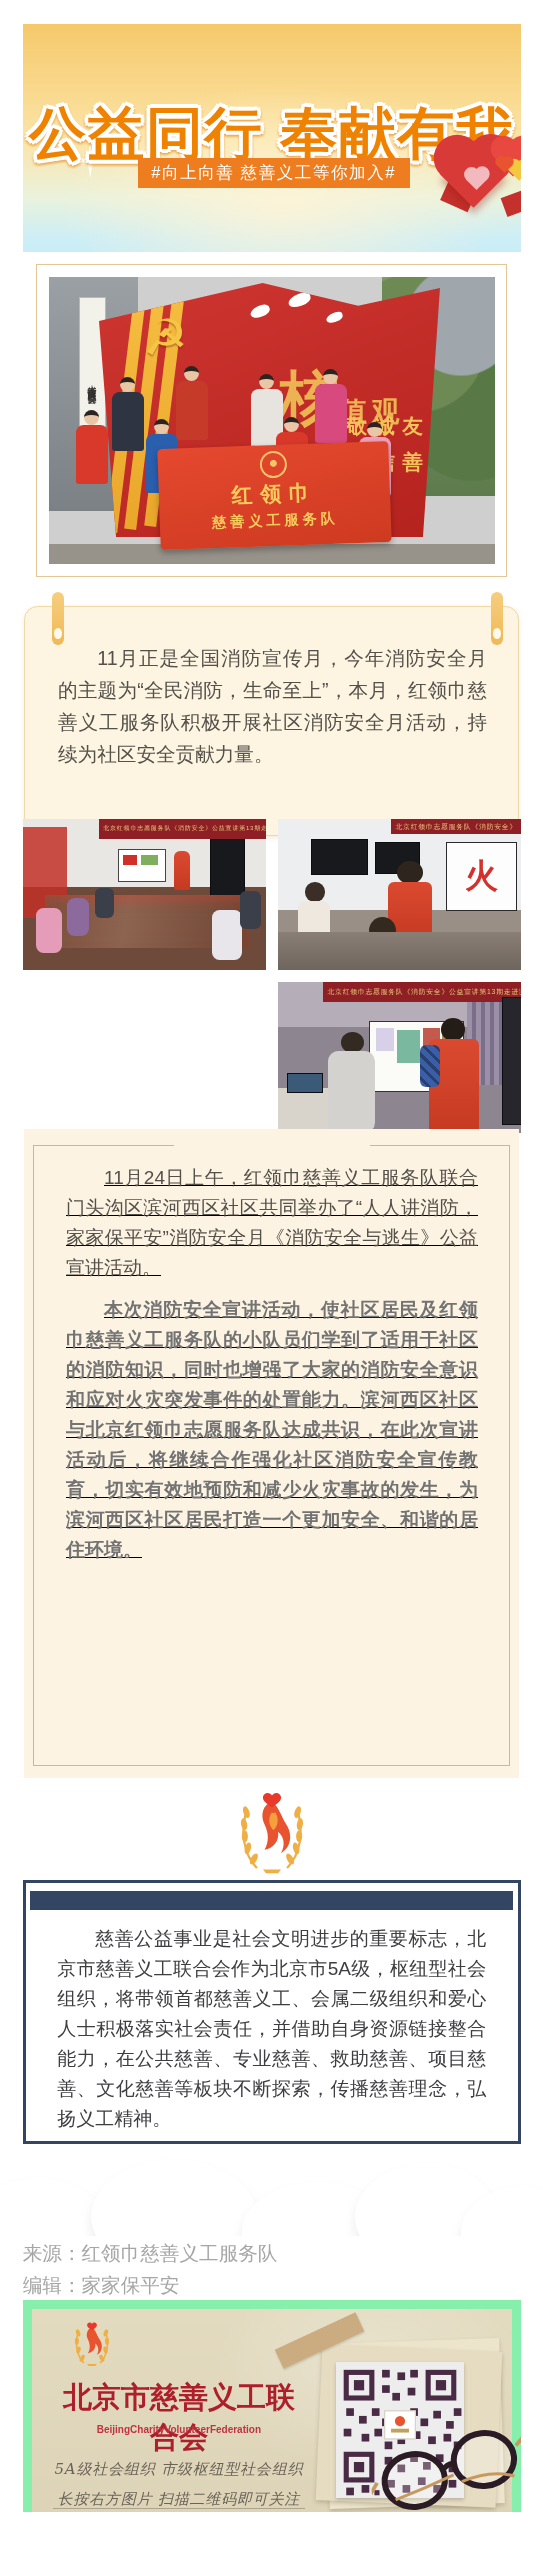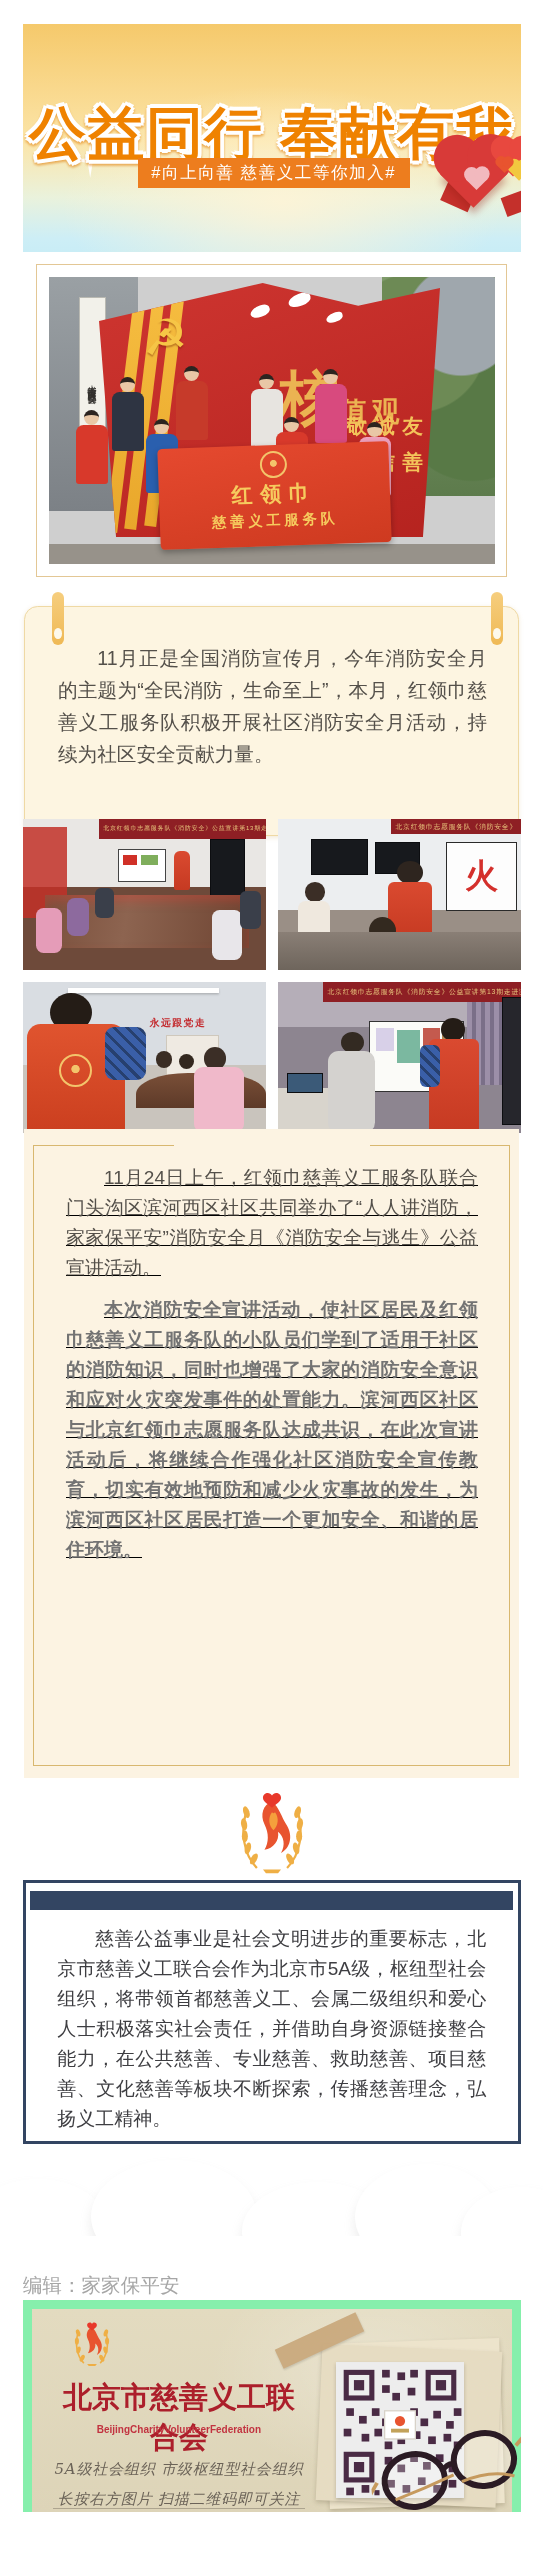--- a/index.html
+++ b/index.html
@@ -232,36 +232,20 @@
       <div style="position:absolute;left:0;top:0;width:100%;height:100%;display:flex;align-items:center;justify-content:center;color:#D4302C;font-size:33px;font-weight:bold;">火</div>
     </div>
     <div class="abs" style="left:27px;top:63px;width:19.6px;height:19.6px;border-radius:50%;background:#3b2e26;"></div>
     <div class="abs" style="left:19.6px;top:82px;width:32px;height:38px;background:#efe8de;border-radius:7.6px;"></div>
     <div class="abs" style="left:119px;top:42px;width:26px;height:22.7px;border-radius:50%;background:#2e251f;"></div>
     <div class="abs vest" style="left:110px;top:63px;width:44px;height:57px;"></div>
     <div class="abs" style="left:91px;top:98px;width:27px;height:27px;border-radius:50%;background:#33291f;"></div>
     <div class="abs" style="left:0;top:113px;width:243px;height:38px;background:linear-gradient(180deg,#8a7f76,#6e655c);"></div>
   </div>
 
-  <div class="abs photo gph" style="left:22.7px;top:982px;">
-    <div style="position:absolute;inset:0;background:linear-gradient(180deg,#d9dde2 0 55%,#c9c4bd 55% 100%);"></div>
-    <div class="abs" style="left:45px;top:6px;width:151px;height:4.5px;background:#fff;box-shadow:0 1.5px 2.3px rgba(0,0,0,.2);"></div>
-    <div class="abs" style="left:127px;top:35px;color:#C3272B;font-size:9.8px;font-weight:bold;letter-spacing:1.5px;">永远跟党走</div>
-    <div class="abs" style="left:143px;top:53px;width:53px;height:45px;background:#efeae2;border:1.5px solid #cfc8bc;"></div>
-    <div class="abs tbl" style="left:113px;top:91px;width:130px;height:35px;border-radius:40% 40% 0 0 / 60% 60% 0 0;"></div>
-    <div class="abs" style="left:133px;top:69px;width:16.6px;height:16.6px;border-radius:50%;background:#3a2d24;"></div>
-    <div class="abs" style="left:156px;top:72px;width:15px;height:15px;border-radius:50%;background:#33281f;"></div>
-    <div class="abs" style="left:181px;top:65px;width:22.7px;height:22.7px;border-radius:50%;background:#3b2e26;"></div>
-    <div class="abs" style="left:171px;top:85px;width:50px;height:66px;background:#F0B9CA;border-radius:9px;"></div>
-    <div class="abs" style="left:27px;top:10.6px;width:42px;height:39px;border-radius:50%;background:#241c16;"></div>
-    <div class="abs" style="left:4.5px;top:42px;width:98px;height:109px;background:linear-gradient(180deg,#E0542F,#CB3F1F);border-radius:13.6px 13.6px 0 0;">
-      <div style="position:absolute;left:32px;top:30px;width:33px;height:33px;border:2.3px solid #F3C46B;border-radius:50%;background:radial-gradient(circle at 50% 45%,#F3C46B 0 3.8px,transparent 4.5px);"></div>
-    </div>
-    <div class="abs" style="left:82px;top:45px;width:41px;height:53px;background:repeating-linear-gradient(45deg,#3A5FA8 0 6px,#27406f 6px 9px);border-radius:9px;"></div>
-  </div>
 
   <div class="abs photo gph" style="left:278px;top:982px;">
     <div style="position:absolute;inset:0;background:linear-gradient(180deg,#b5aeb8 0 30%,#8d8590 30% 100%);"></div>
     <div class="abs gbanner" style="left:45px;width:198px;">北京红领巾志愿服务队《消防安全》公益宣讲第13期走进滨河西区</div>
     <div class="abs" style="left:189px;top:19.6px;width:35px;height:83px;background:repeating-linear-gradient(90deg,#9C8FA8 0 4.5px,#7a6f88 4.5px 9px);"></div>
     <div class="abs tv" style="left:224px;top:15px;width:19.6px;height:128px;background:#26262c;"></div>
     <div class="abs tv" style="left:91px;top:39px;width:95px;height:71px;background:#fbfbf8;border-color:#333;">
       <div style="position:absolute;left:6px;top:6px;width:18px;height:22.7px;background:#d8d0e8;"></div>
       <div style="position:absolute;left:27px;top:7.6px;width:22.7px;height:33px;background:#7bb8a0;"></div>
       <div style="position:absolute;left:53px;top:6px;width:16.6px;height:45px;background:#c45a4e;"></div>
@@ -318,20 +302,21 @@
   </div>
 
   <div class="abs" style="left:0;top:2149px;width:544px;height:87px;overflow:hidden;">
     <div class="abs cloud" style="left:-30px;top:30px;width:136px;height:91px;"></div>
     <div class="abs cloud" style="left:91px;top:10.6px;width:166px;height:113px;"></div>
     <div class="abs cloud" style="left:242px;top:33px;width:151px;height:98px;"></div>
     <div class="abs cloud" style="left:355px;top:15px;width:143px;height:106px;"></div>
     <div class="abs cloud" style="left:461px;top:38px;width:121px;height:91px;"></div>
   </div>
 
+  <div class="abs meta-line" style="top:2240px;">来源：红领巾慈善义工服务队</div>
   <div class="abs meta-line" style="top:2272px;">编辑：家家保平安</div>
 
   <div id="footer" class="abs">
     <div id="footer-paper" class="abs">
 
       <div class="abs" style="left:39px;top:6px;width:42px;height:53px;">
         <svg width="42" height="53" viewBox="0 0 100 130">
           <g fill="none" stroke="#EFAF45" stroke-width="4">
             <path d="M30,118 C12,100 8,70 16,42"></path>
               <path d="M70,118 C88,100 92,70 84,42"></path>

